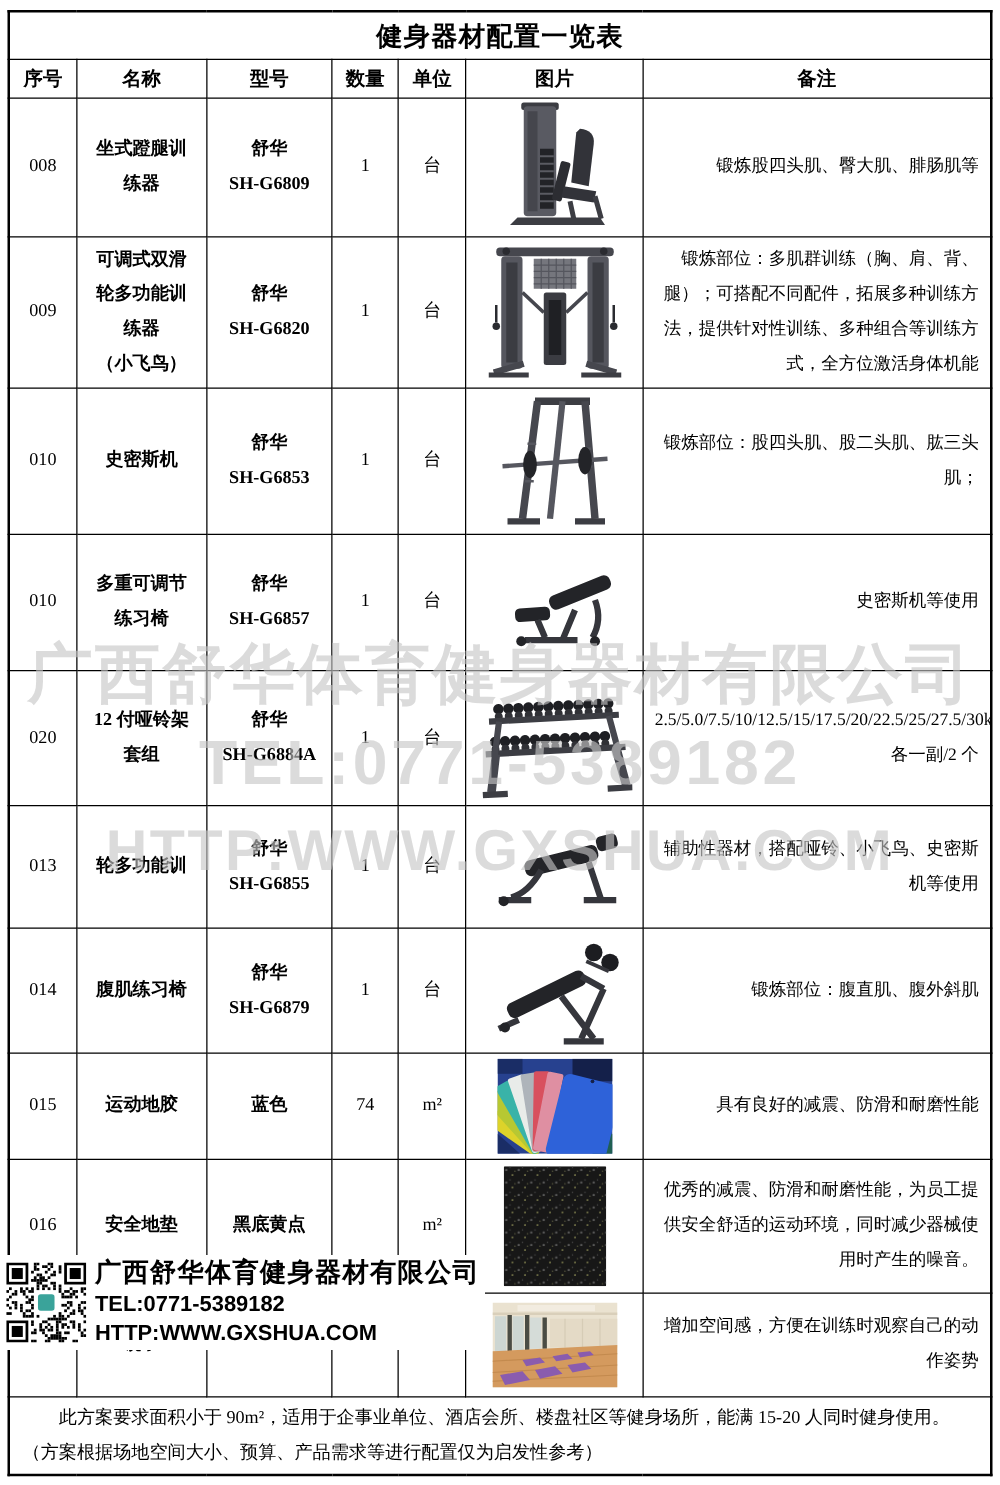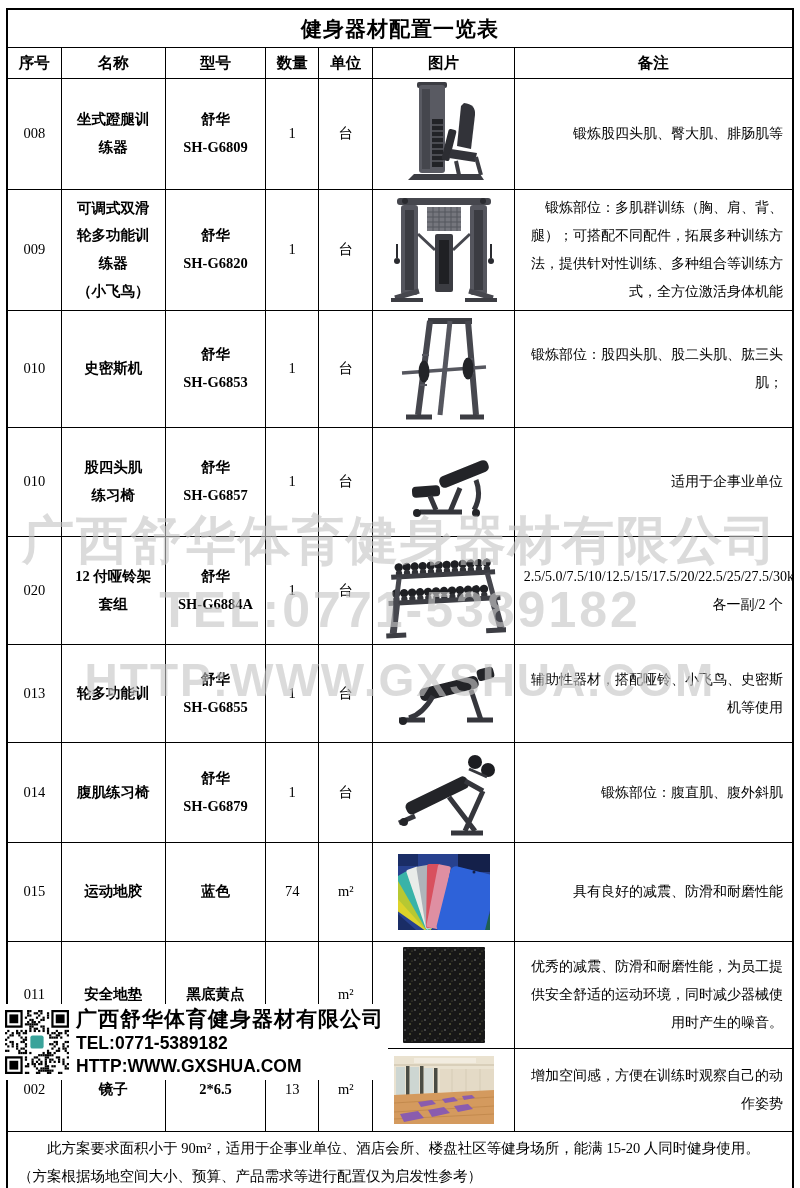--- a/index.html
+++ b/index.html
@@ -141,37 +141,37 @@
         <ellipse cx="32" cy="56.5" rx="5.5" ry="11" fill="#232428"></ellipse>
         <ellipse cx="76" cy="53.5" rx="5.5" ry="11" fill="#232428"></ellipse>
         <path d="M14 102h26M68 102h24" stroke="#3c3d43" stroke-width="5"></path>
       </svg>
     </td>
     <td class="remark">锻炼部位：股四头肌、股二头肌、肱三头肌；</td>
   </tr>
 
   <tr style="height:109px">
     <td class="c">010</td>
-    <td class="c name">股四头肌
+    <td class="c name">多重可调节
 练习椅</td>
     <td class="c model">舒华
 SH-G6857</td>
     <td class="c">1</td>
     <td class="c">台</td>
     <td class="pic">
       <svg width="108" height="84" viewBox="0 0 108 84">
         <rect x="48" y="28" width="52" height="12" rx="5" fill="#232428" transform="rotate(-22 74 34)"></rect>
         <rect x="22" y="46" width="28" height="11" rx="4" fill="#232428" transform="rotate(-4 36 51)"></rect>
         <path d="M40 56L46 70M70 48L60 72M86 40q6 16-2 30" stroke="#35363c" stroke-width="5" fill="none"></path>
         <path d="M30 72h42" stroke="#35363c" stroke-width="5"></path>
         <circle cx="27" cy="73" r="4" fill="#232428"></circle>
               <circle cx="86" cy="73" r="4" fill="#232428"></circle>
       </svg>
     </td>
-    <td class="remark">适用于企事业单位</td>
+    <td class="remark">史密斯机等使用</td>
   </tr>
 
   <tr style="height:108px">
     <td class="c">020</td>
     <td class="c name">12 付哑铃架
 套组</td>
     <td class="c model">舒华
 SH-G6884A</td>
     <td class="c">1</td>
     <td class="c">台</td>
@@ -243,21 +243,21 @@
         <path d="M78 22l18 8" stroke="#35363c" stroke-width="3"></path>
         <rect x="12" y="42" width="68" height="13" rx="5" fill="#232428" transform="rotate(-26 46 48)"></rect>
         <path d="M74 34L92 44M92 44L74 84M58 50L84 84" stroke="#35363c" stroke-width="5" fill="none"></path>
         <path d="M60 86h32M8 76l16-7" stroke="#35363c" stroke-width="5"></path>
         <circle cx="13" cy="75" r="4" fill="#232428"></circle>
       </svg>
     </td>
     <td class="remark">锻炼部位：腹直肌、腹外斜肌</td>
   </tr>
 
-  <tr style="height:99px">
+  <tr style="height:85px">
     <td class="c">015</td>
     <td class="c name">运动地胶</td>
     <td class="c model">蓝色</td>
     <td class="c">74</td>
     <td class="c">m²</td>
     <td class="pic">
       <svg width="92" height="76" viewBox="0 0 92 76">
         <rect width="92" height="76" fill="#27418f"></rect>
         <rect x="60" y="0" width="32" height="18" fill="#14204a"></rect>
         <rect x="0" y="0" width="20" height="12" fill="#1a2d66"></rect>
@@ -273,21 +273,21 @@
           <rect x="-6" y="-64" width="13" height="64" rx="2" fill="#df8fa2" transform="rotate(11)"></rect>
           <rect x="4" y="-66" width="48" height="68" rx="6" fill="#2e62d9" transform="rotate(14)"></rect>
         </g>
         <circle cx="76" cy="18" r="1.5" fill="#14204a"></circle>
       </svg>
     </td>
     <td class="remark">具有良好的减震、防滑和耐磨性能</td>
   </tr>
 
   <tr style="height:107px">
-    <td class="c">011</td>
+    <td class="c">016</td>
     <td class="c name">安全地垫</td>
     <td class="c model">黑底黄点</td>
     <td class="c"></td>
     <td class="c">m²</td>
     <td class="pic">
       <svg width="82" height="96" viewBox="0 0 82 96">
         <defs>
           <pattern id="spk" width="10" height="10" patternUnits="userSpaceOnUse">
             <circle cx="2" cy="3" r="0.9" fill="#5c5c5c"></circle>
             <circle cx="7" cy="7" r="0.7" fill="#9a9a5c"></circle>

